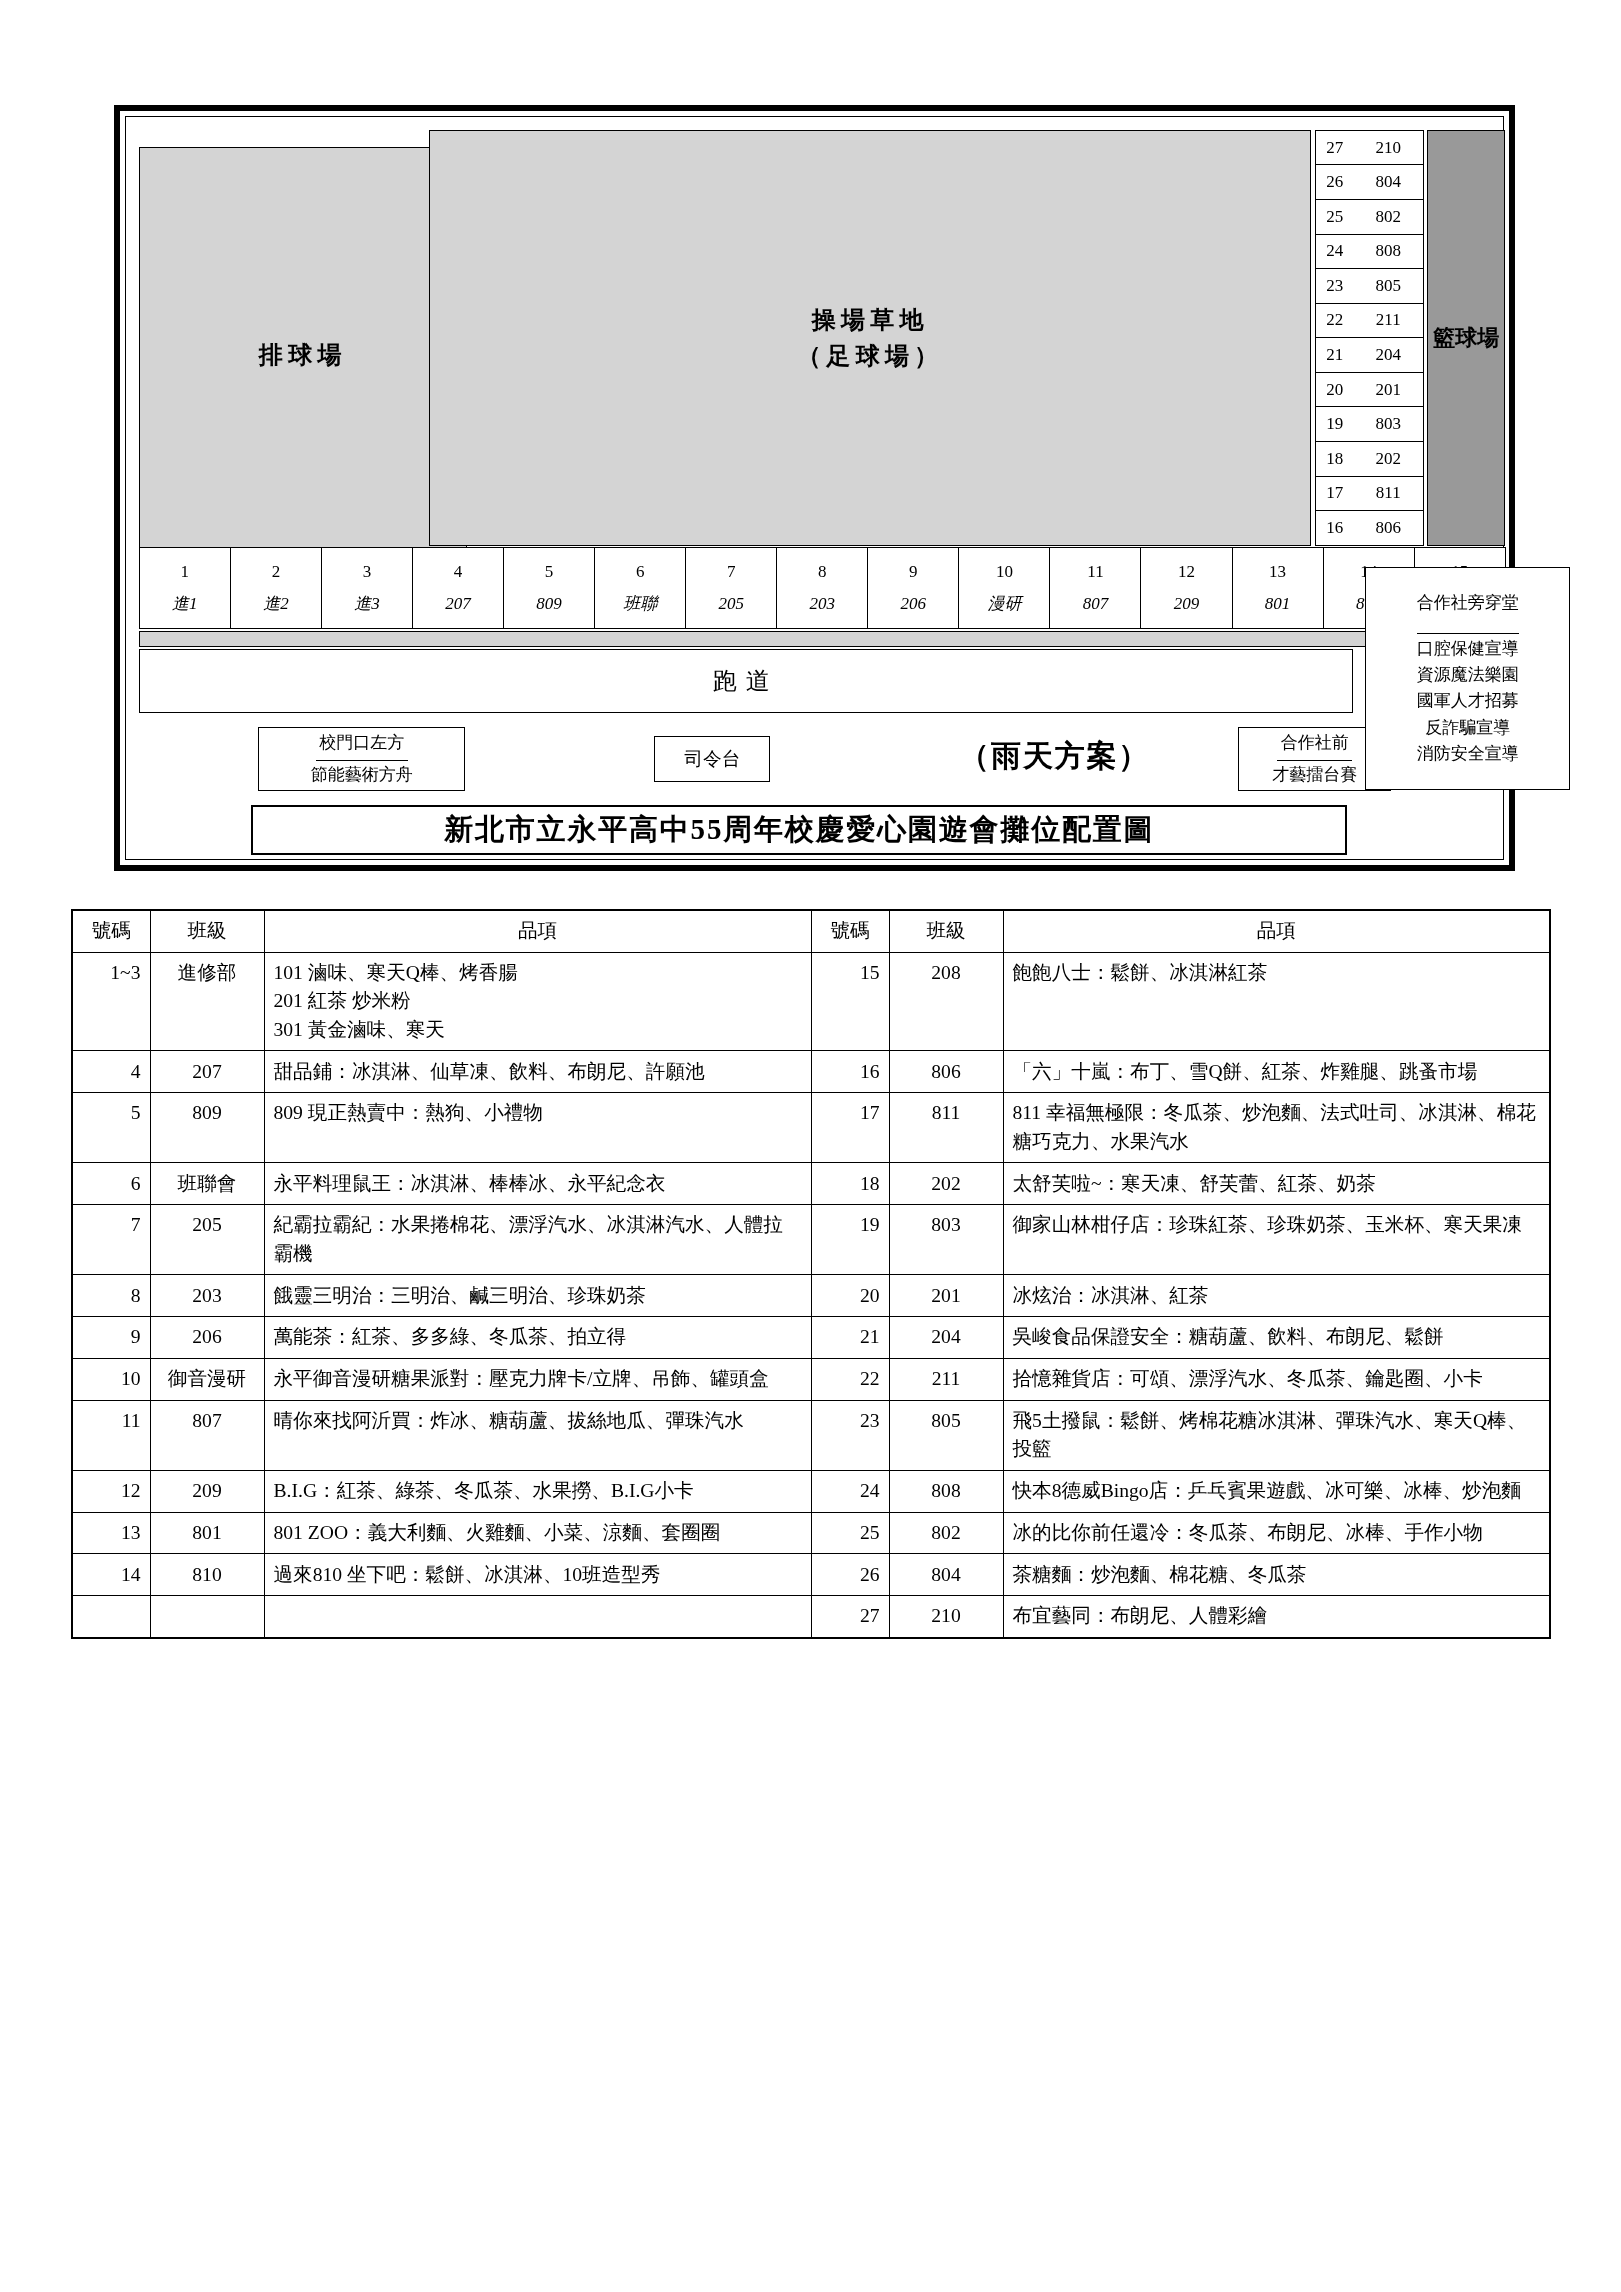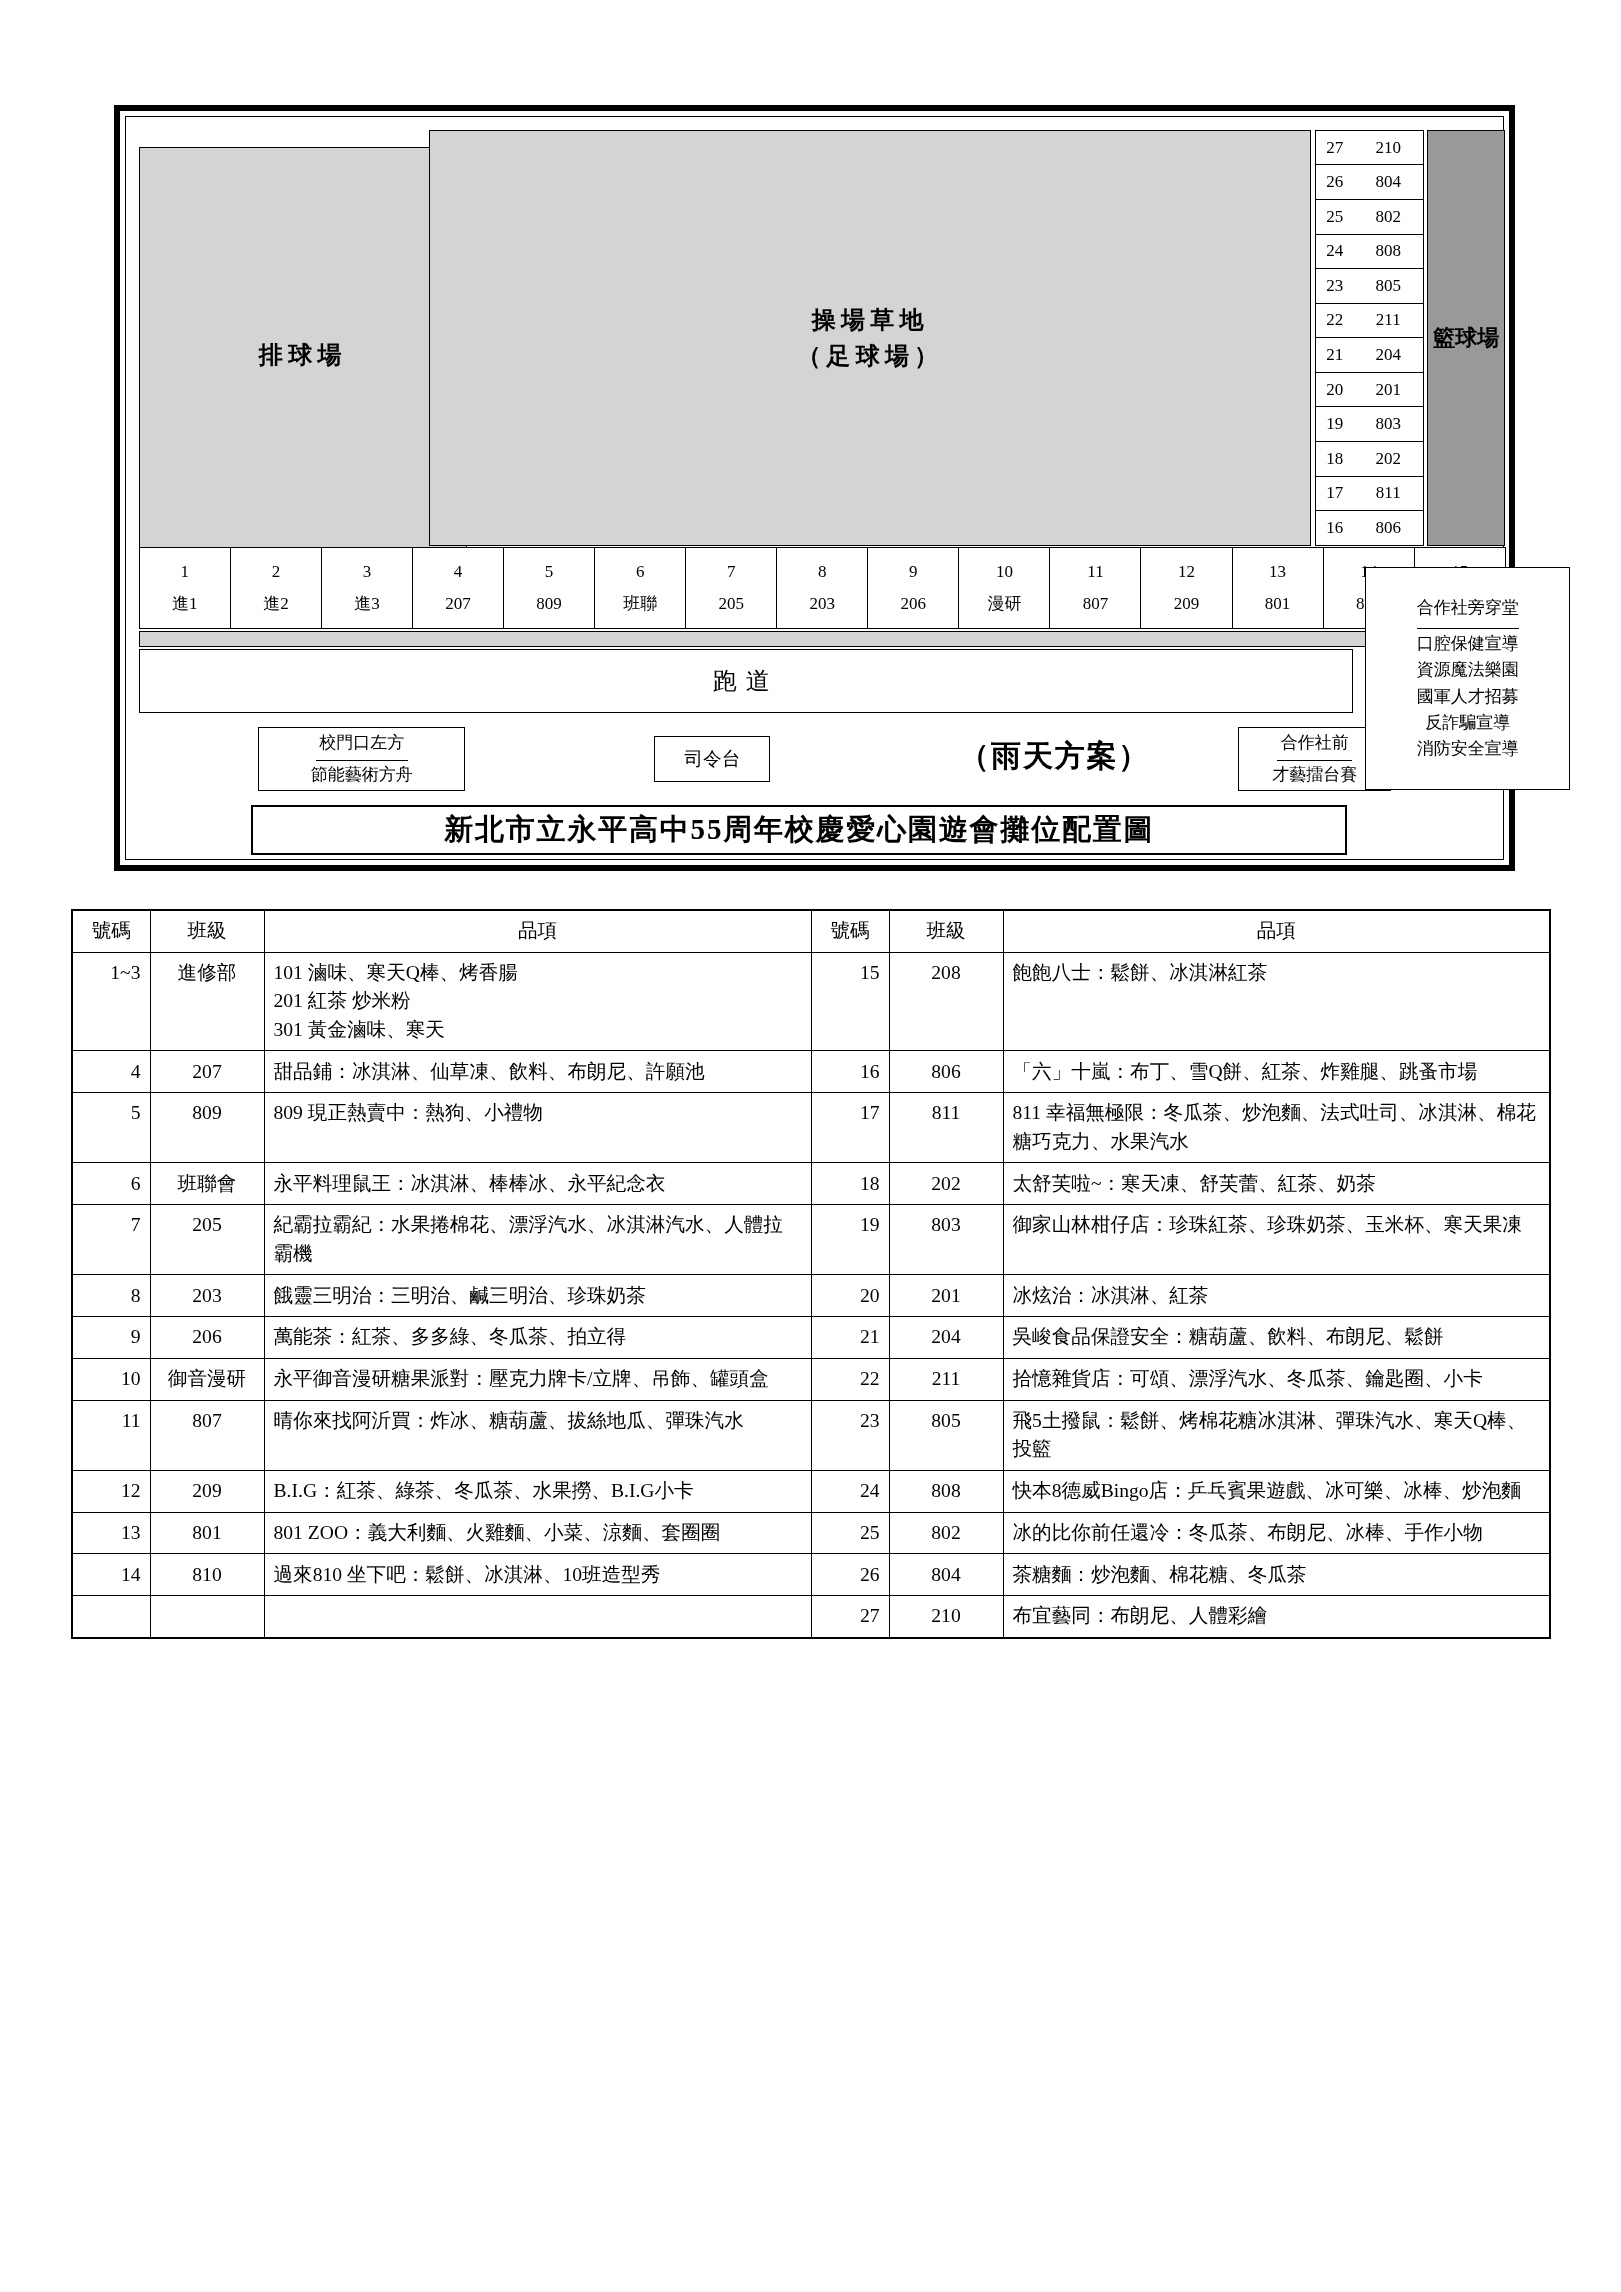--- a/index.html
+++ b/index.html
@@ -130,21 +130,21 @@
     box-sizing: border-box;
     display: flex;
     flex-direction: column;
     align-items: center;
     justify-content: center;
     font-size: 17px;
     line-height: 1.9;
   }
   .booth:last-child { border-right: none; }
   .booth .b-num { font-size: 17px; }
-  .booth .b-cls { font-size: 17px; }
+  .booth .b-cls { font-size: 17px; font-style: italic; }
 
   .track-strip {
     position: absolute;
     left: 12.5px;
     top: 514px;
     width: 1367px;
     height: 16px;
     background: #d4d4d4;
     border: 0.9px solid #000;
     box-sizing: border-box;
@@ -230,21 +230,21 @@
     background: #fff;
     display: flex;
     flex-direction: column;
     align-items: center;
     justify-content: center;
     font-size: 17px;
     line-height: 1.55;
   }
   .sidebox .first {
     border-bottom: 0.9px solid #000;
-    padding-bottom: 7px;
+    padding-bottom: 16px;
     margin-bottom: 1.8px;
   }
 
   .title-banner {
     position: absolute;
     left: 125px;
     top: 688px;
     width: 1096px;
     height: 50px;
     border: 2.7px solid #000;

